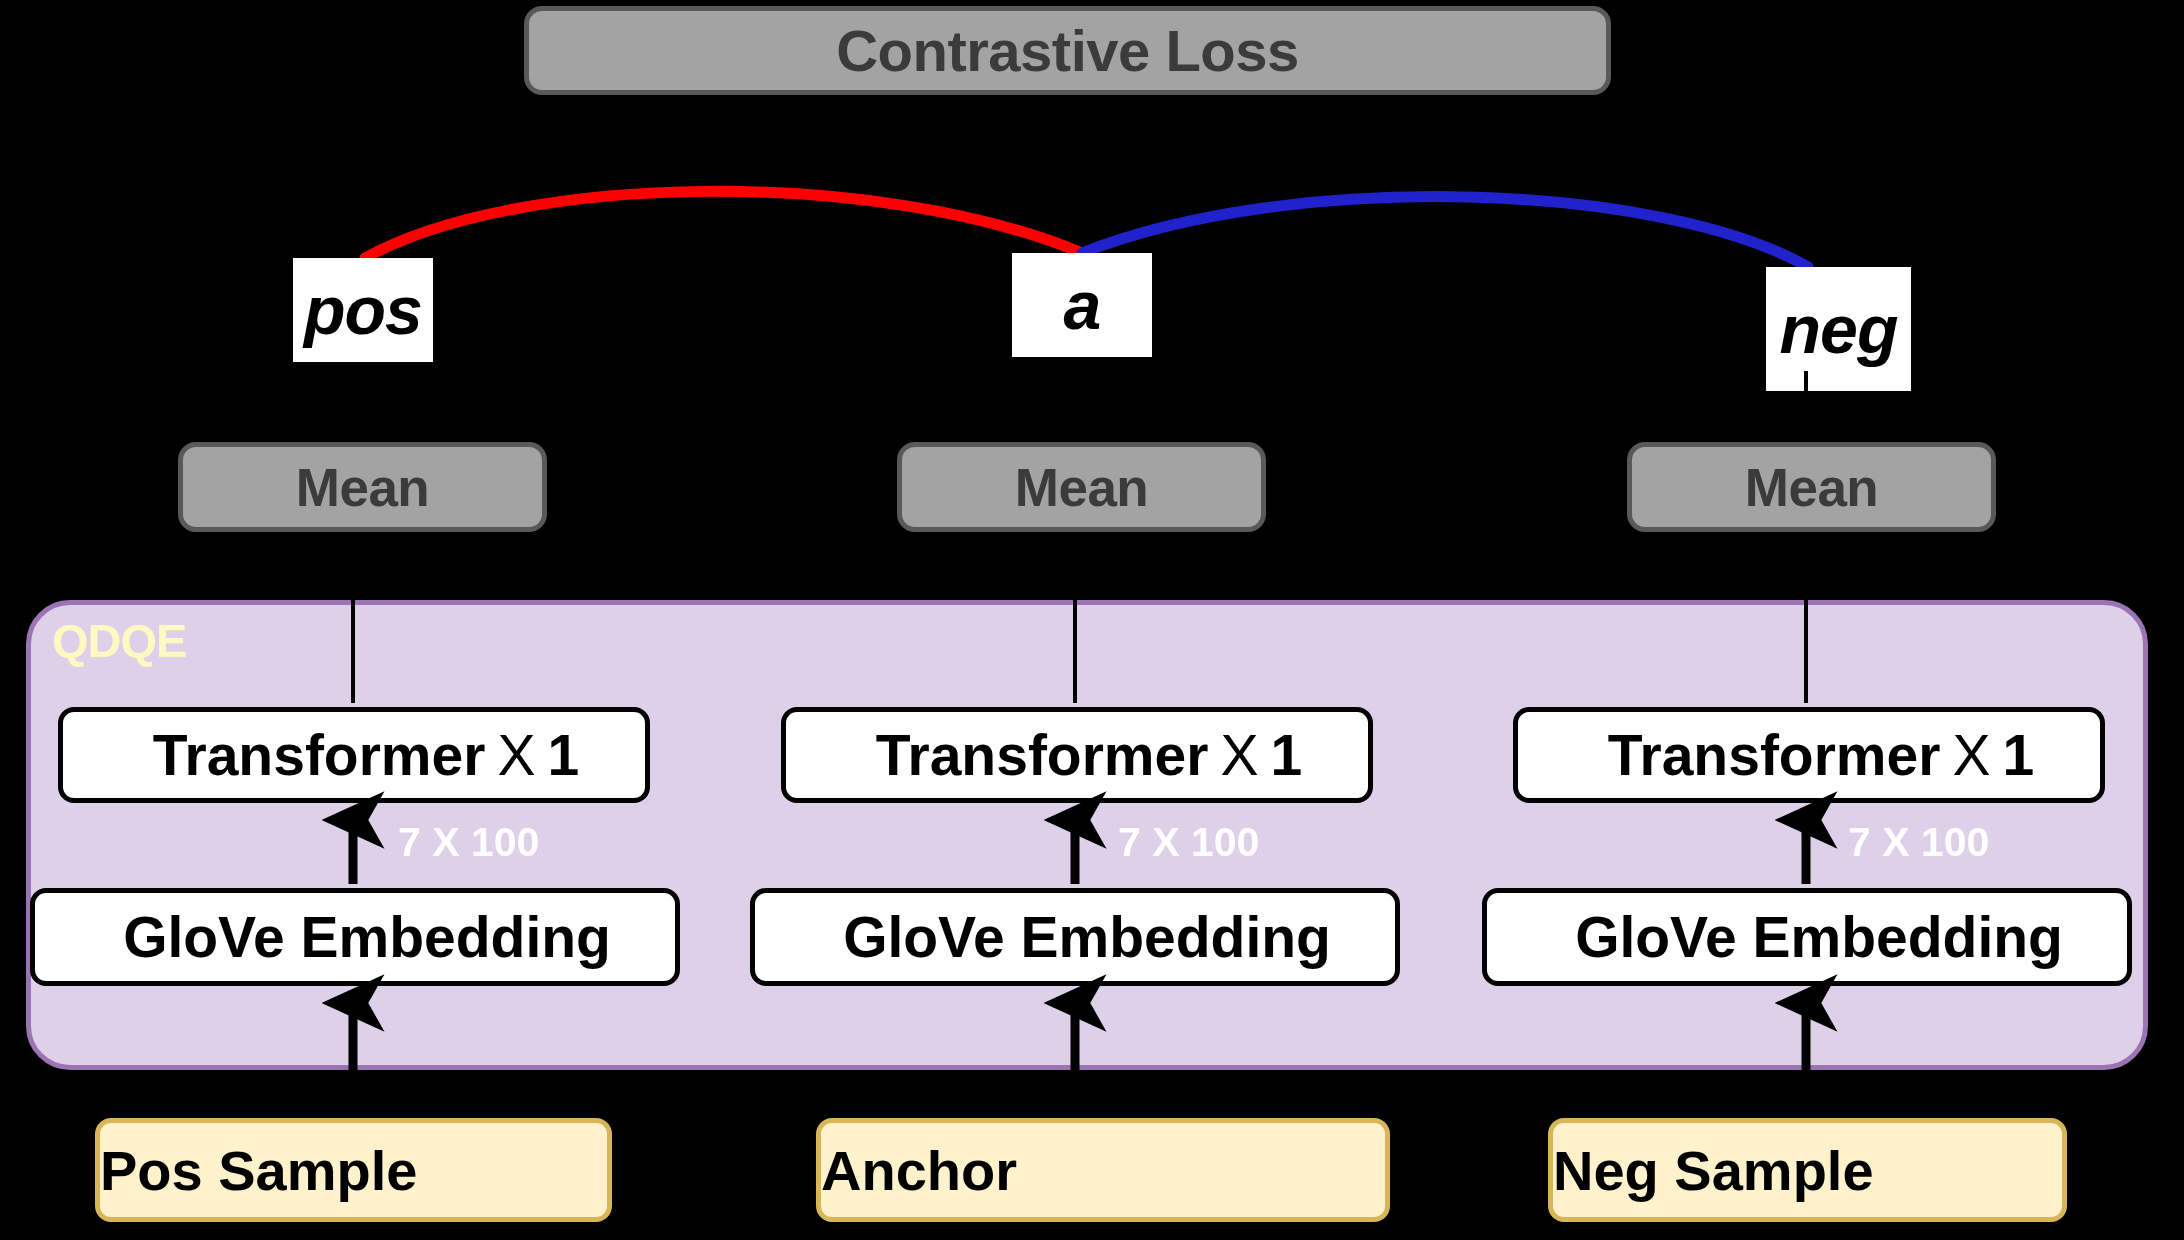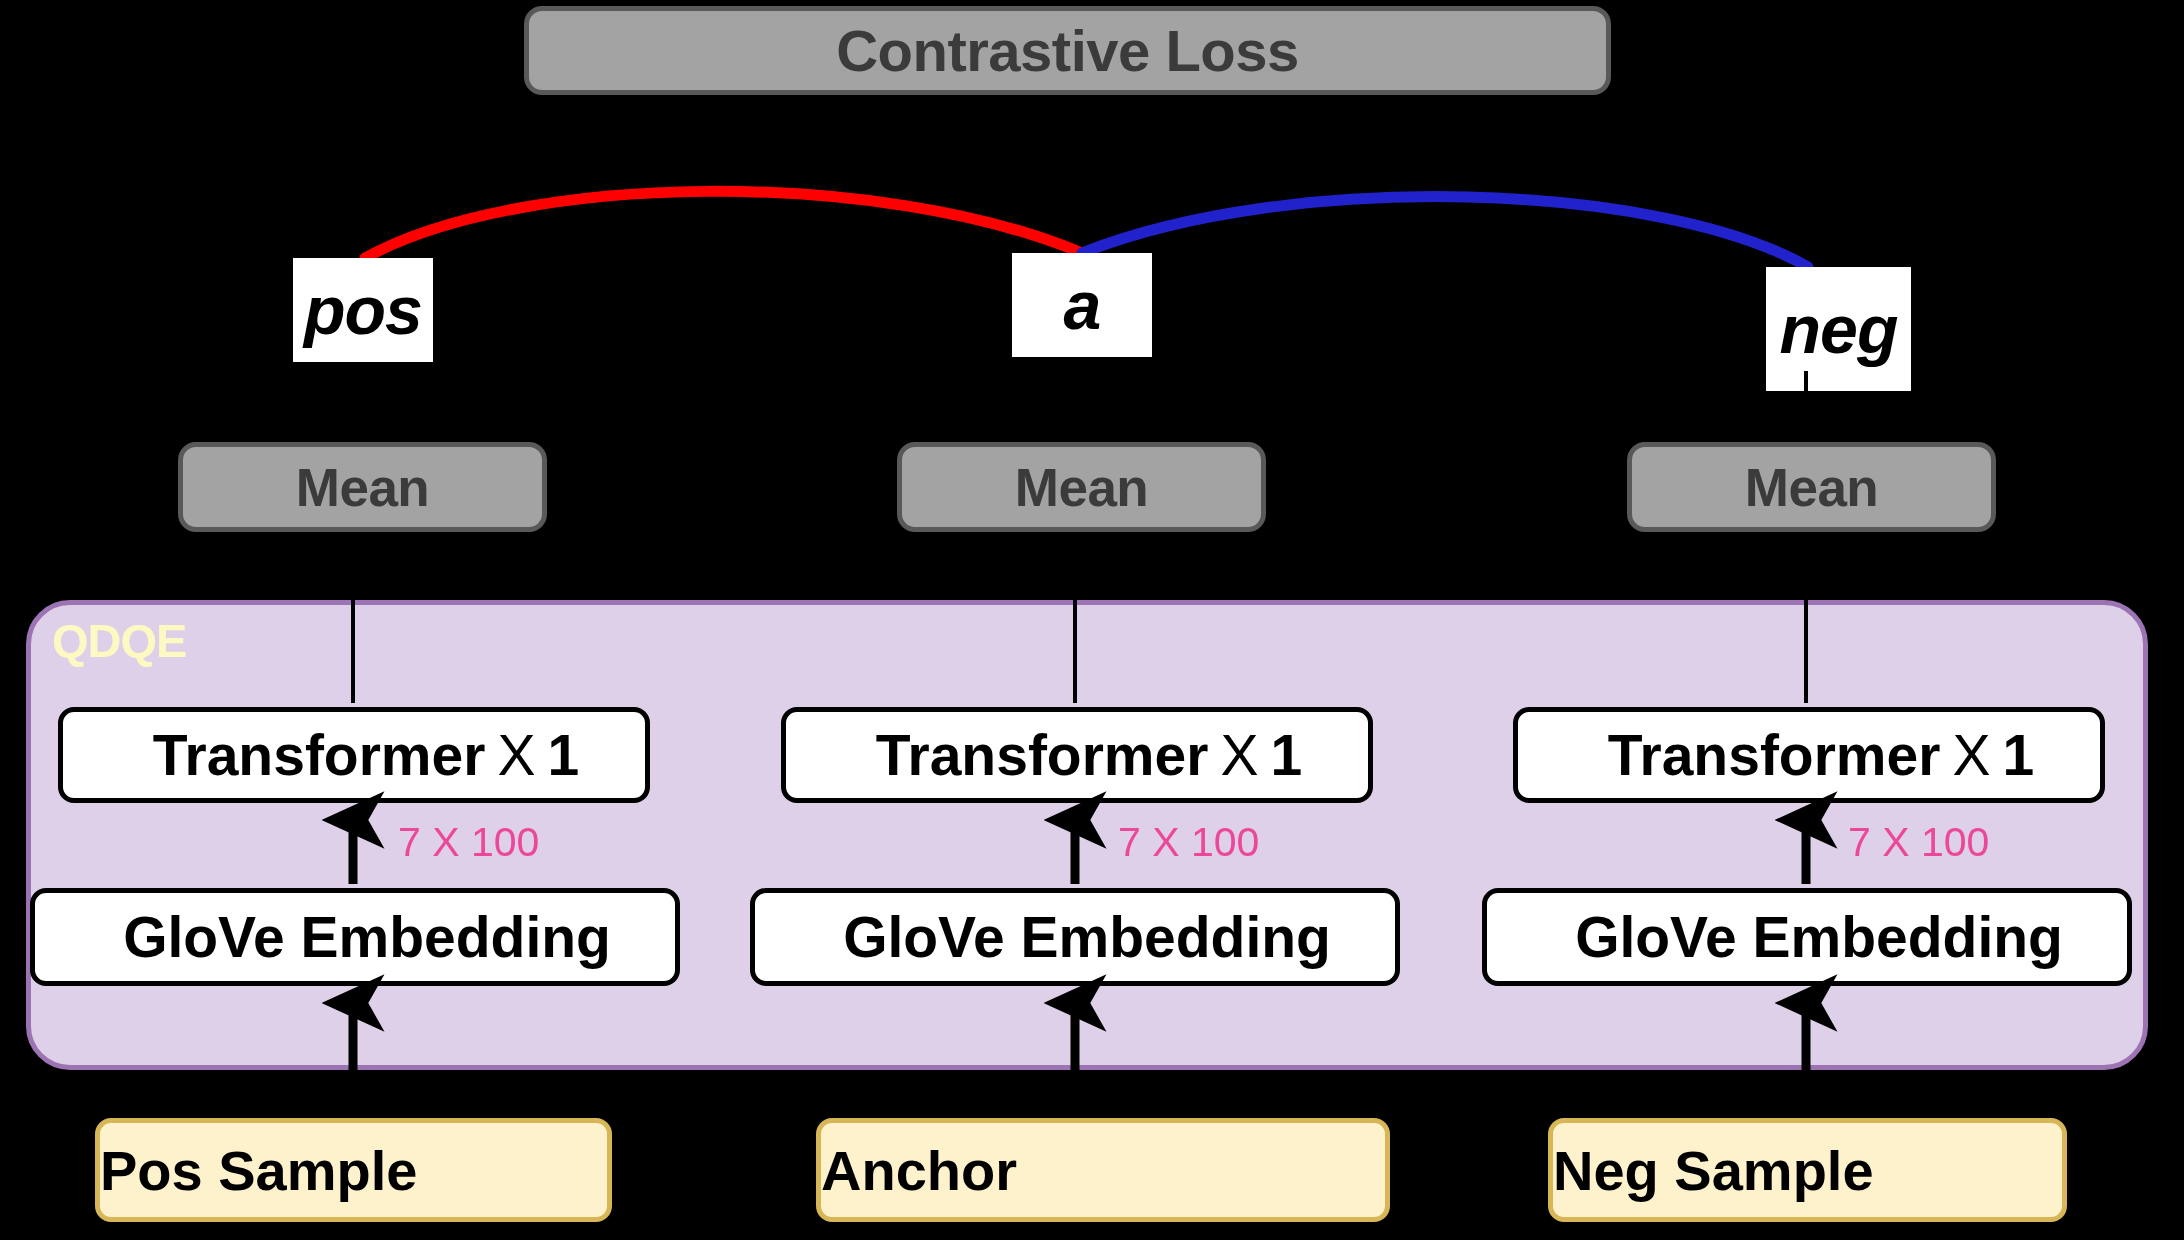--- a/index.html
+++ b/index.html
@@ -67,23 +67,23 @@
     border:5px solid #d6b656;
     border-radius:16px;
     display:flex;align-items:center;justify-content:flex-start;
     color:#000000;
     font-weight:bold;
   }
 
   
   .edge-label{
     position:absolute;
-    color:#ec4899;
+    color:#ffffff;
     font-size:41px;
-    font-weight:normal;
+    font-weight:bold;
     white-space:nowrap;
     line-height:1;
   }
 
   svg.overlay{position:absolute;left:0;top:0;width:2184px;height:1240px;pointer-events:none;}
 </style>
 </head>
 <body>
 
 <div class="stage">

